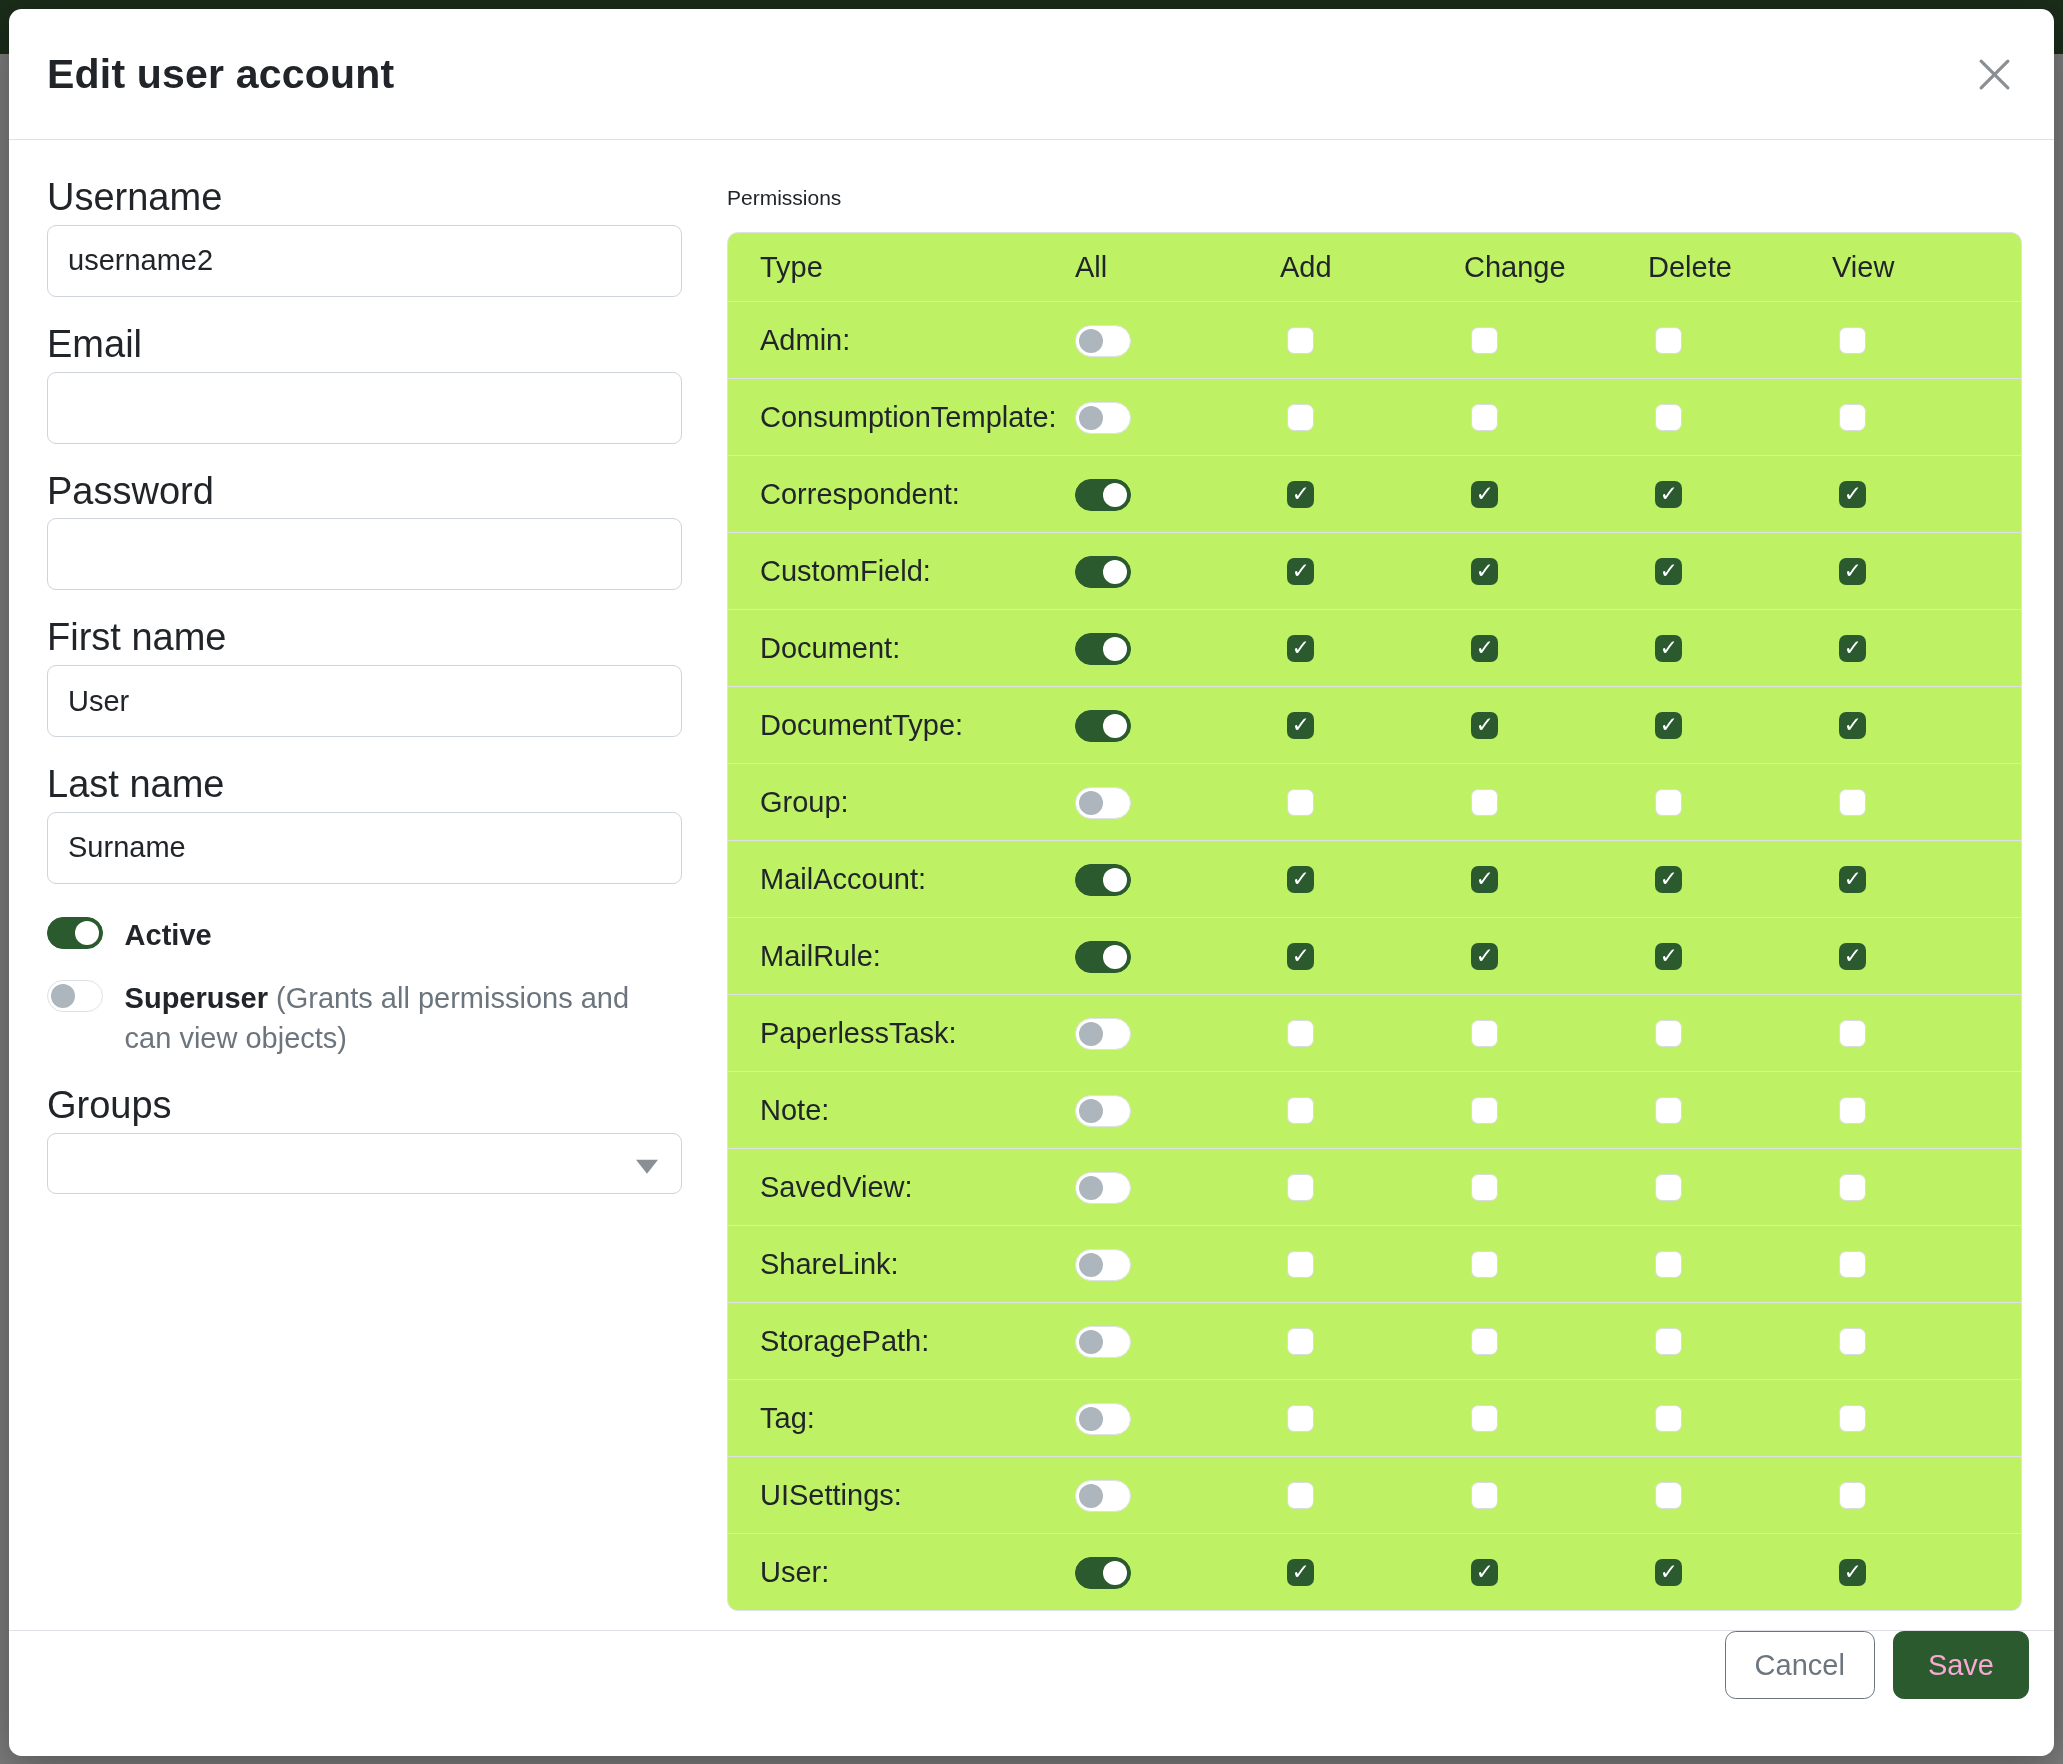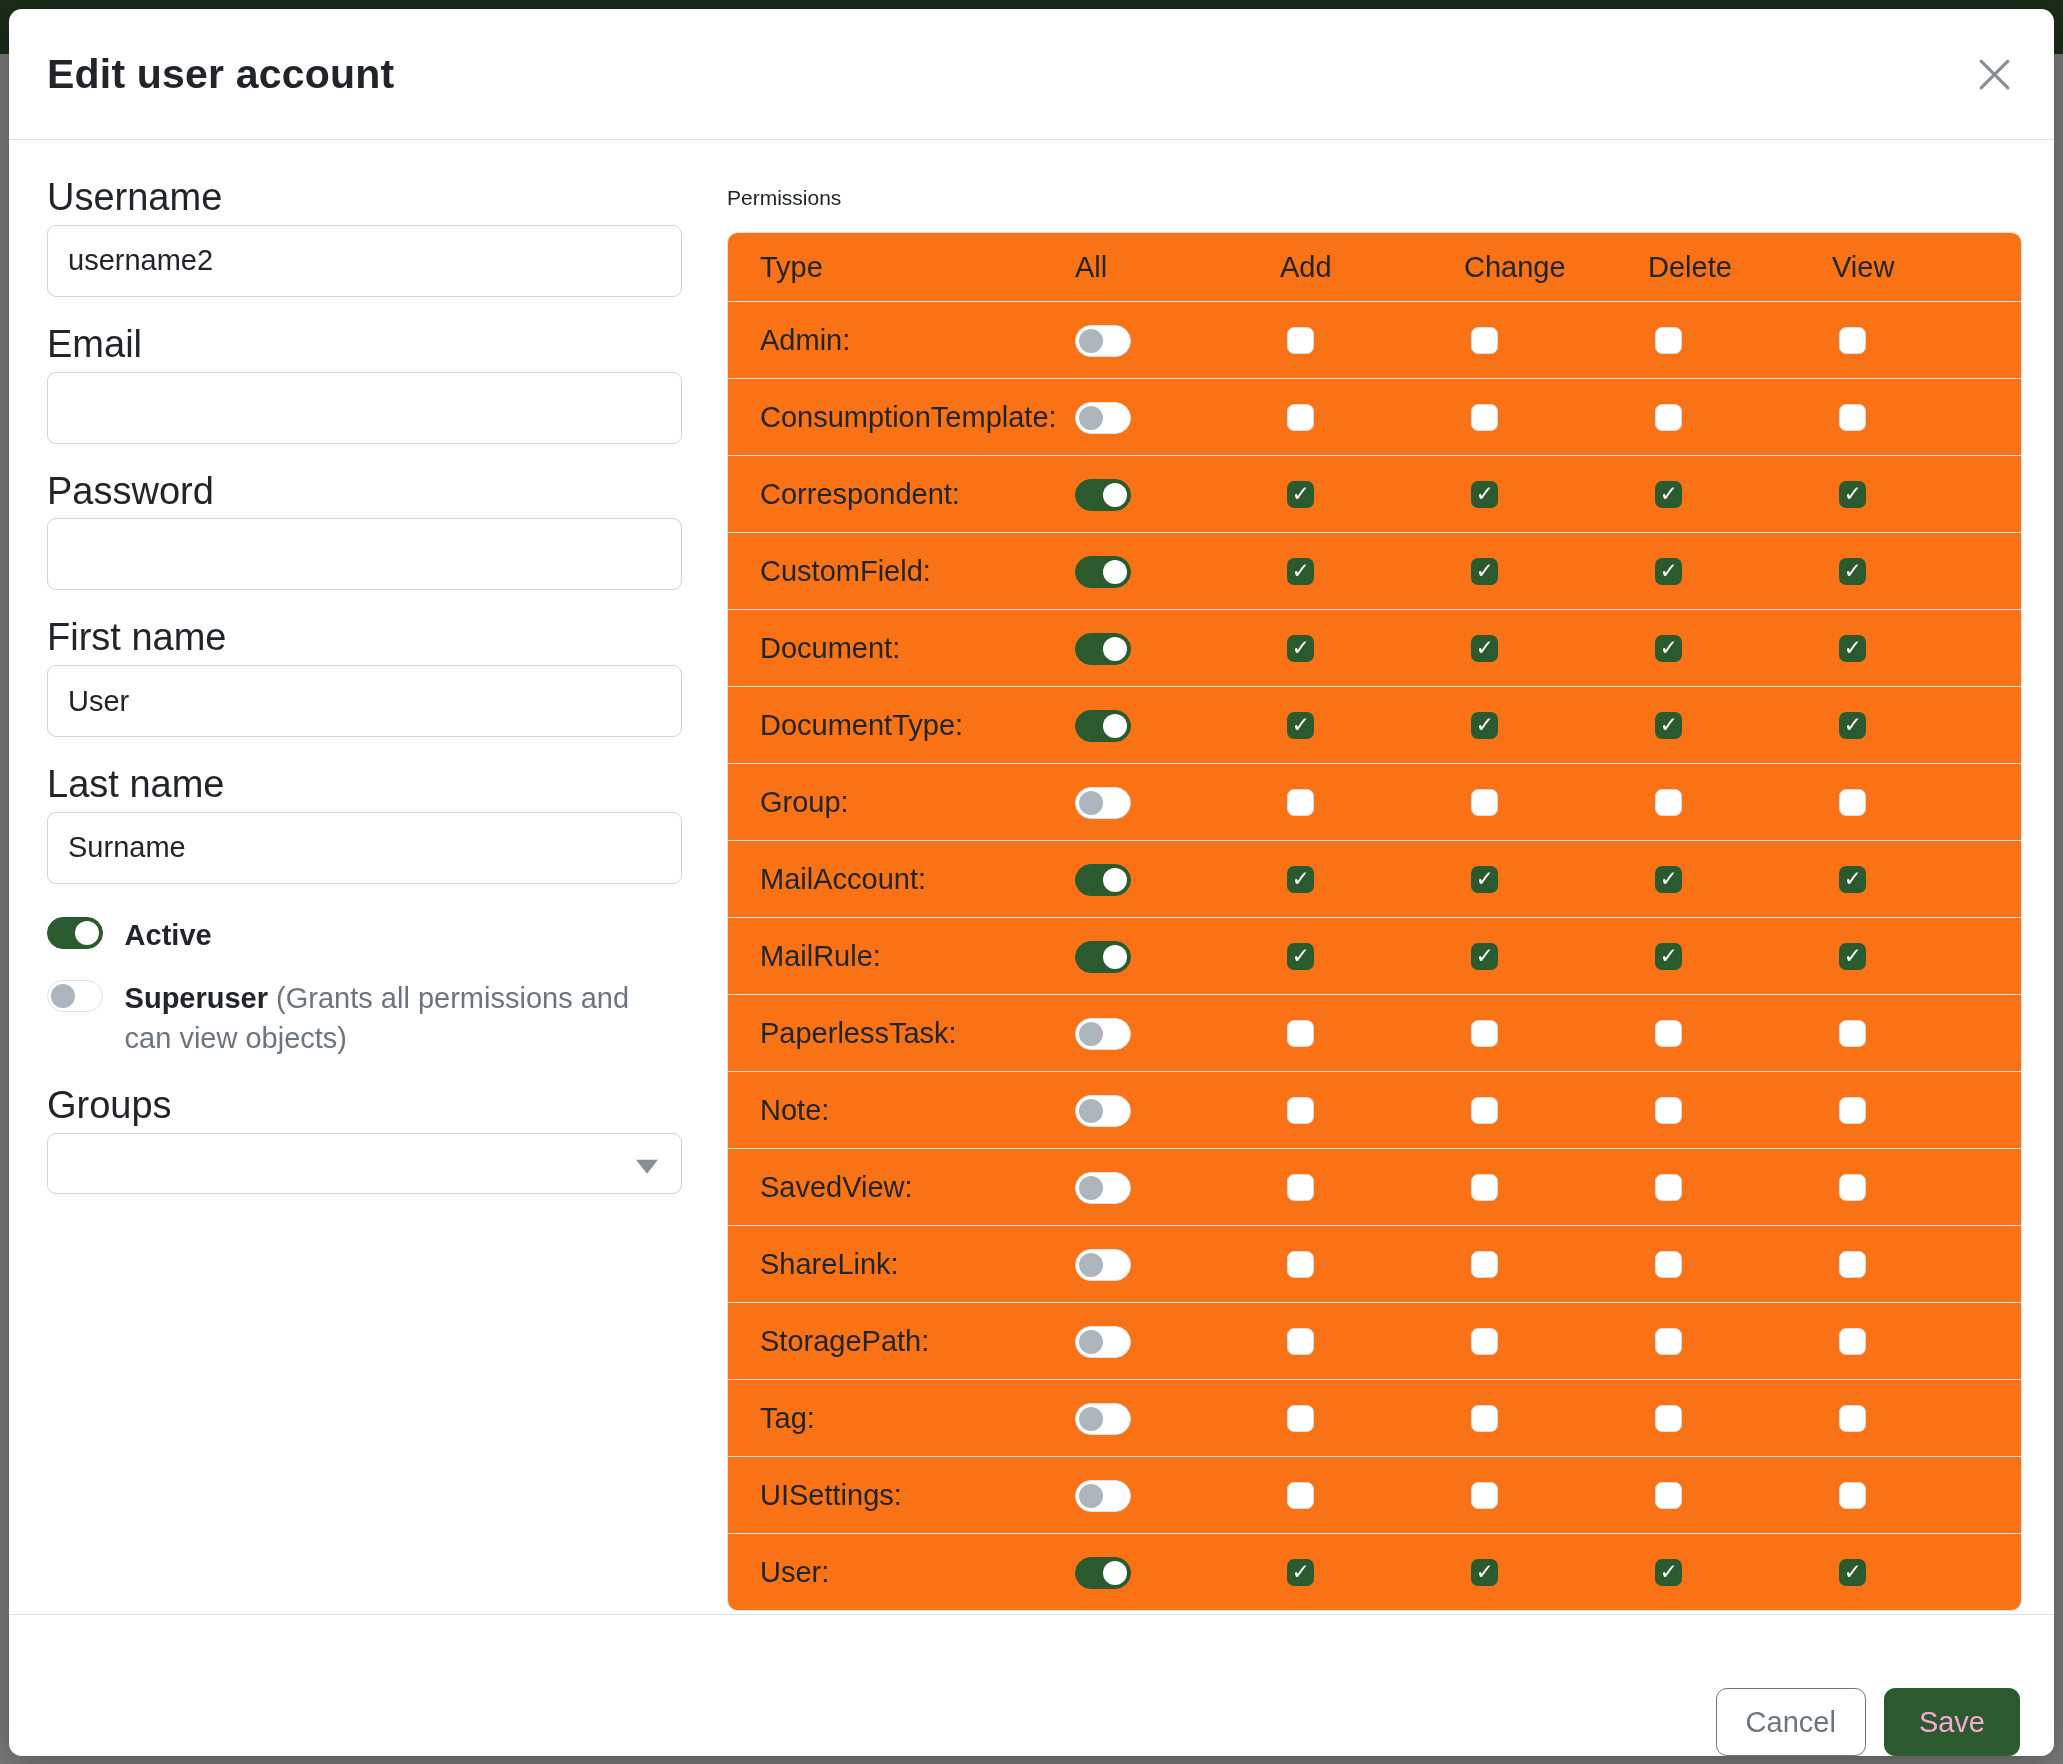--- a/index.html
+++ b/index.html
@@ -66,42 +66,42 @@
     border-radius:9px;background:#fff;cursor:pointer;
   }
   .caret{
     position:absolute;right:23.4px;top:50%;transform:translateY(-30%);
     width:0;height:0;border-left:11.7px solid transparent;border-right:11.7px solid transparent;
     border-top:14.4px solid #898f94;
   }
   
   .perm-col{flex:1;min-width:0;}
   .perm-title{font-size:21px;line-height:33px;margin-bottom:18px;}
-  .perm-table{border:1.8px solid var(--border);border-radius:10.8px;overflow:hidden;background:#f97316;}
+  .perm-table{border:1.8px solid var(--border);border-radius:10.8px;overflow:hidden;background:#bef264;}
   .perm-row{
     display:grid;grid-template-columns:347px 205px 184px 184px 184px 1fr;
     align-items:center;height:77px;border-top:1.8px solid var(--border);
   }
   .perm-row.header{height:68px;border-top:none;}
   .cell{font-size:29px;}
   .cell-label{padding-left:32px;white-space:nowrap;overflow:hidden;}
   .checkbox{
     width:27px;height:27px;border-radius:7.2px;margin-left:7.2px;cursor:pointer;
     display:flex;align-items:center;justify-content:center;
   }
   .checkbox.checked{background:var(--accent);}
   .checkbox.checked::after{
     content:"\2713";color:#fff;font-size:21.6px;font-weight:bold;
     font-family:"DejaVu Sans",sans-serif;line-height:1;margin-top:-0.9px;
   }
   .checkbox.unchecked{background:#fff;border:1.8px solid #d9dcdf;}
   
   .modal-footer{
-    flex:none;height:142px;border-top:1.8px solid var(--border);
-    display:flex;align-items:flex-end;justify-content:flex-end;gap:18px;padding:0 34px;
+    flex:none;height:126px;border-top:1.8px solid var(--border);
+    display:flex;align-items:flex-start;justify-content:flex-end;gap:18px;padding:0 25px;
   }
   .btn{height:68px;border-radius:10.8px;font-size:29px;cursor:pointer;font-family:inherit;}
   .btn-cancel{background:#fff;border:1.8px solid var(--muted);color:var(--muted);padding:0 29px;}
   .btn-save{background:var(--accent);border:1.8px solid var(--accent);color:#f9a8d4;padding:0 34px;}
 </style>
 </head>
 <body>
 
 <div class="top-band"></div>
 

